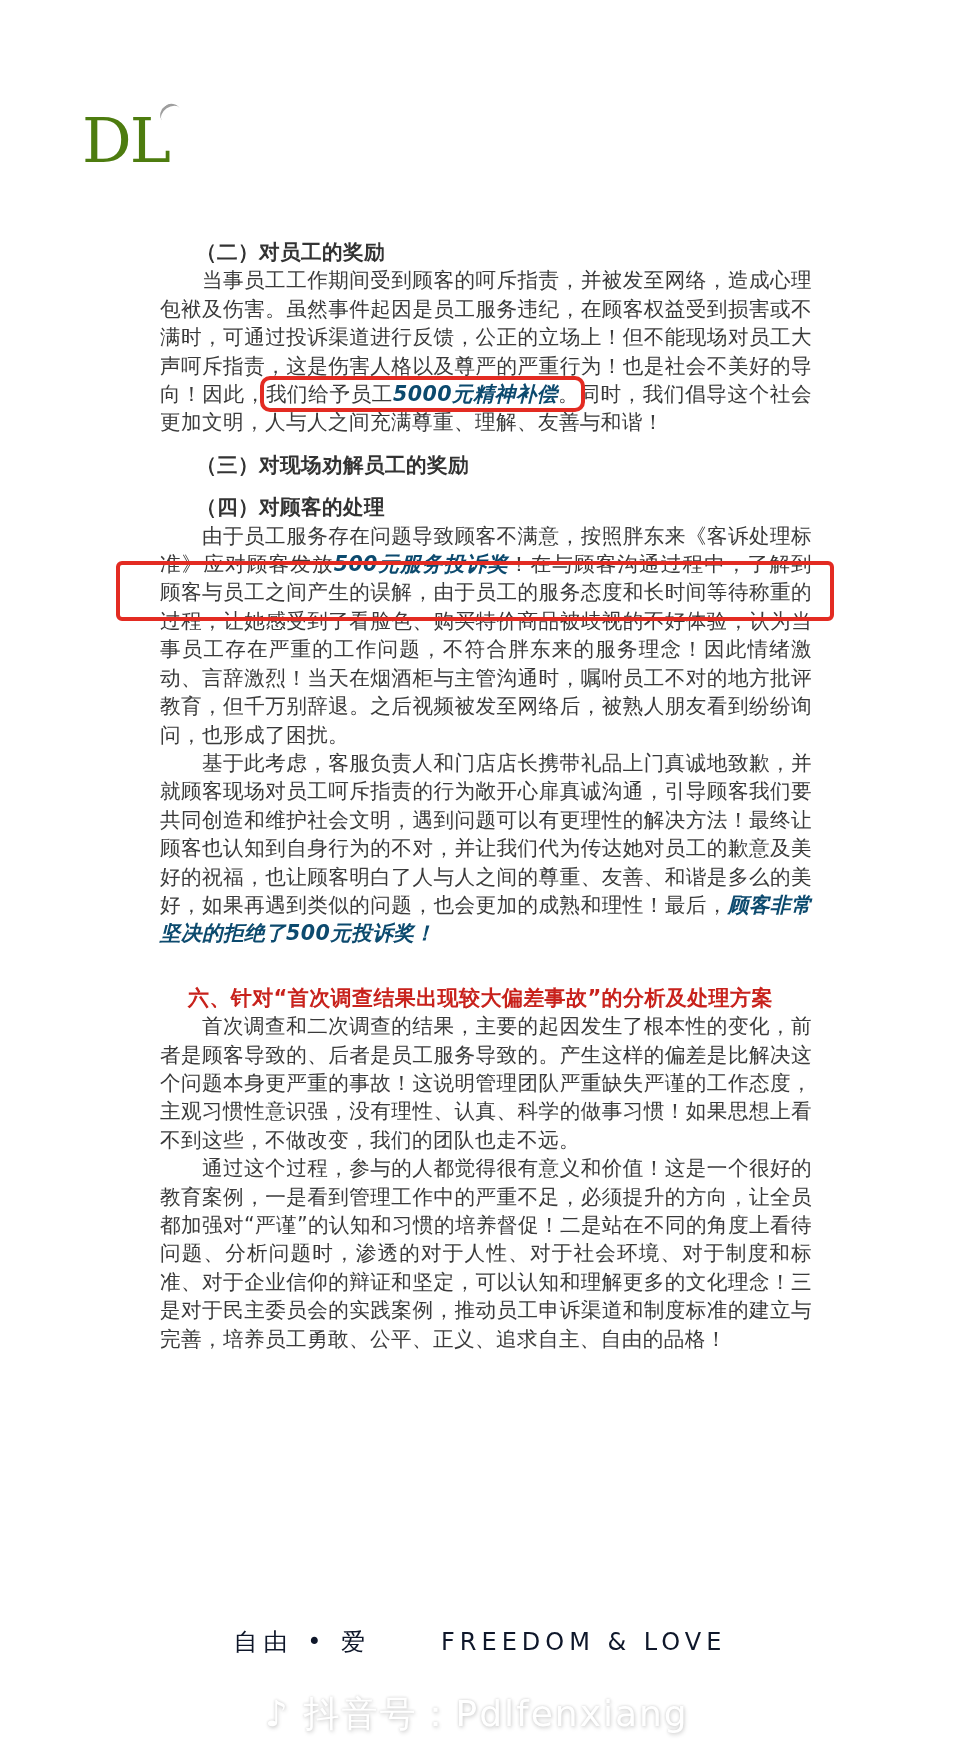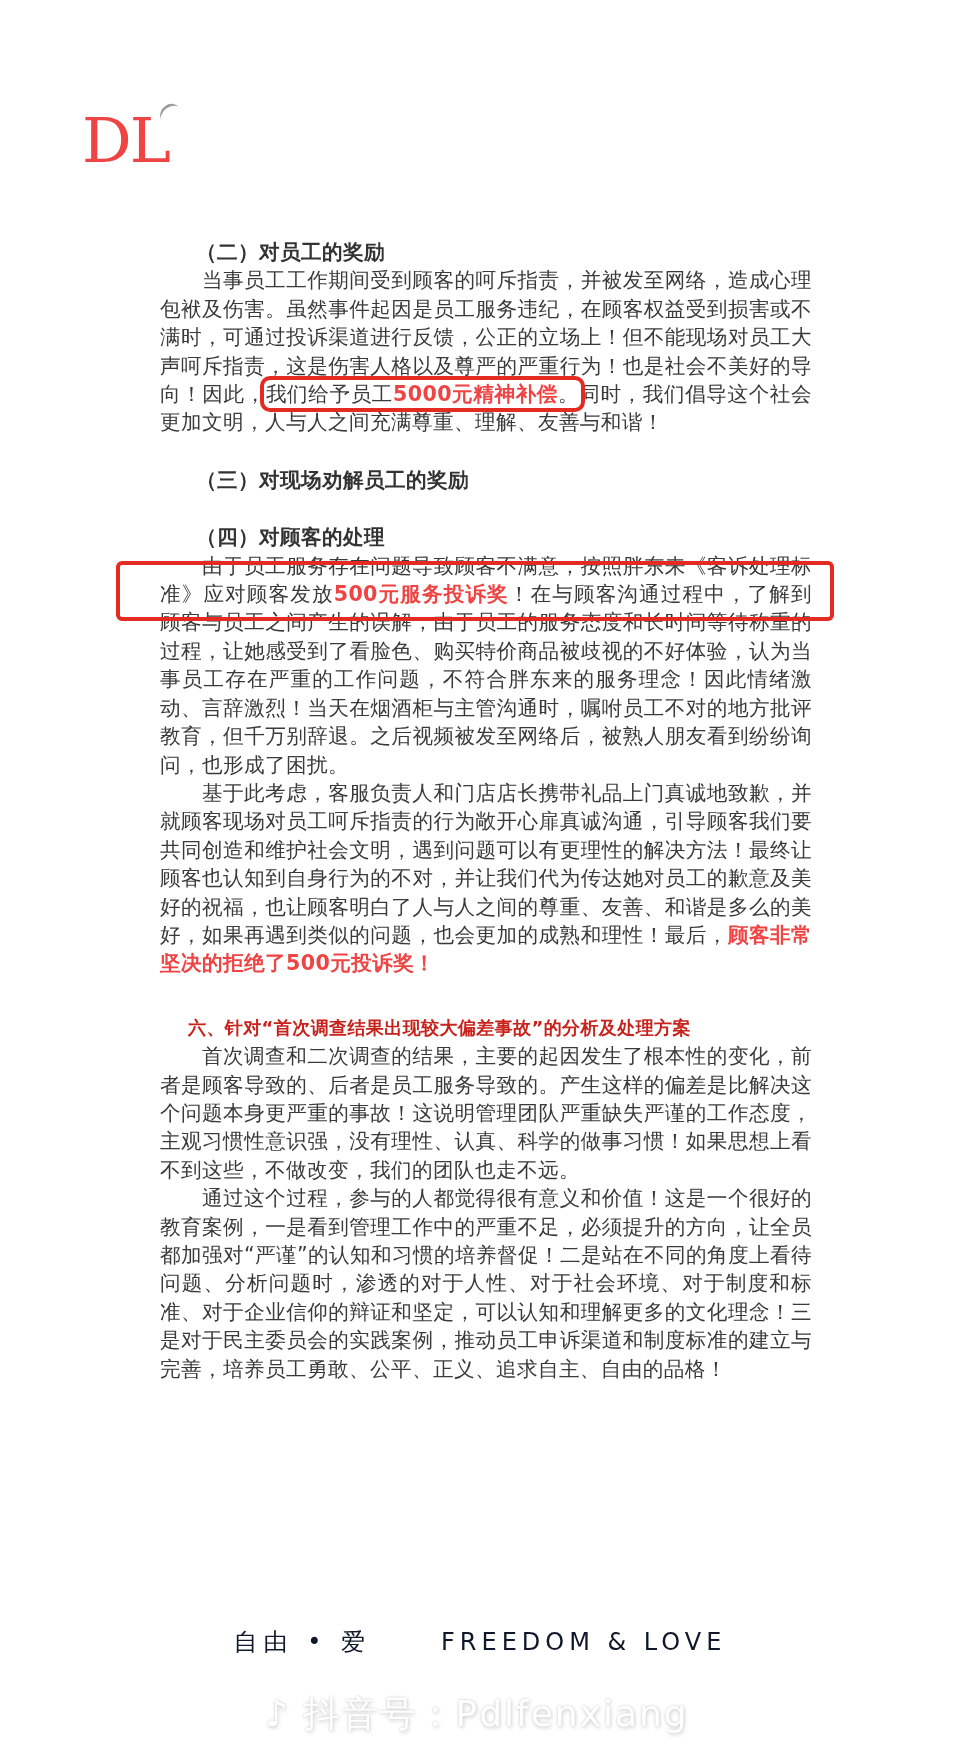--- a/index.html
+++ b/index.html
@@ -5,41 +5,41 @@
   html, body { margin: 0; padding: 0; }
   body {
     width: 960px; height: 1764px; background: #ffffff;
     position: relative; overflow: hidden;
     font-family: "DejaVu Sans", "Liberation Sans", sans-serif;
     color: #3a3a3a;
   }
   .logo {
     position: absolute; left: 82px; top: 110px;
     font-family: "DejaVu Serif", "Liberation Serif", serif;
-    font-size: 62px; color: #ef4444; letter-spacing: -2px; line-height: 1;
+    font-size: 62px; color: #4d7c0f; letter-spacing: -2px; line-height: 1;
   }
   .logo .accent {
     position: absolute; left: 78px; top: -6px; width: 22px; height: 18px;
     border-top: 3px solid #9e9e9e; border-radius: 50% 50% 0 0;
     transform: rotate(-35deg);
   }
   .doc {
     position: absolute; left: 160px; top: 224px; width: 652px;
     font-size: 20.6px; line-height: 28.4px; letter-spacing: 0.4px;
   }
-  .h2 { font-weight: bold; color: #333; padding-left: 36px; margin-top: 15px; }
+  .h2 { font-weight: bold; color: #333; padding-left: 36px; margin-top: 0; }
   .h2.first { margin-top: 14px; }
   .p { text-indent: 42px; text-align: justify; }
-  b { color: #ef4444; }
+  b { color: #0c4a6e; font-style: italic; }
   .box { outline: 4px solid #e32b22; border-radius: 4px; outline-offset: 2px; }
   .boxblock {
     position: absolute; border: 4px solid #e32b22; border-radius: 6px;
     pointer-events: none;
   }
-  .red-h { color: #c8221c; font-weight: bold; font-size: 18px; margin-top: 36px; padding-left: 28px; }
+  .red-h { color: #c8221c; font-weight: bold; font-size: 21px; margin-top: 36px; padding-left: 28px; }
   .spacer { height: 14px; }
   .footer {
     position: absolute; top: 1626px; left: 0; width: 960px; text-align: center;
     color: #0f172a; font-size: 24px; letter-spacing: 5px;
   }
   .footer .cn { margin-right: 70px; letter-spacing: 6px; }
   .watermark {
     position: absolute; top: 1690px; left: 265px; font-size: 36px; font-weight: normal;
     color: #ffffff; text-shadow: 0 0 3px #cfcfcf, 1px 2px 4px #d8d8d8; letter-spacing: 2px;
   }

